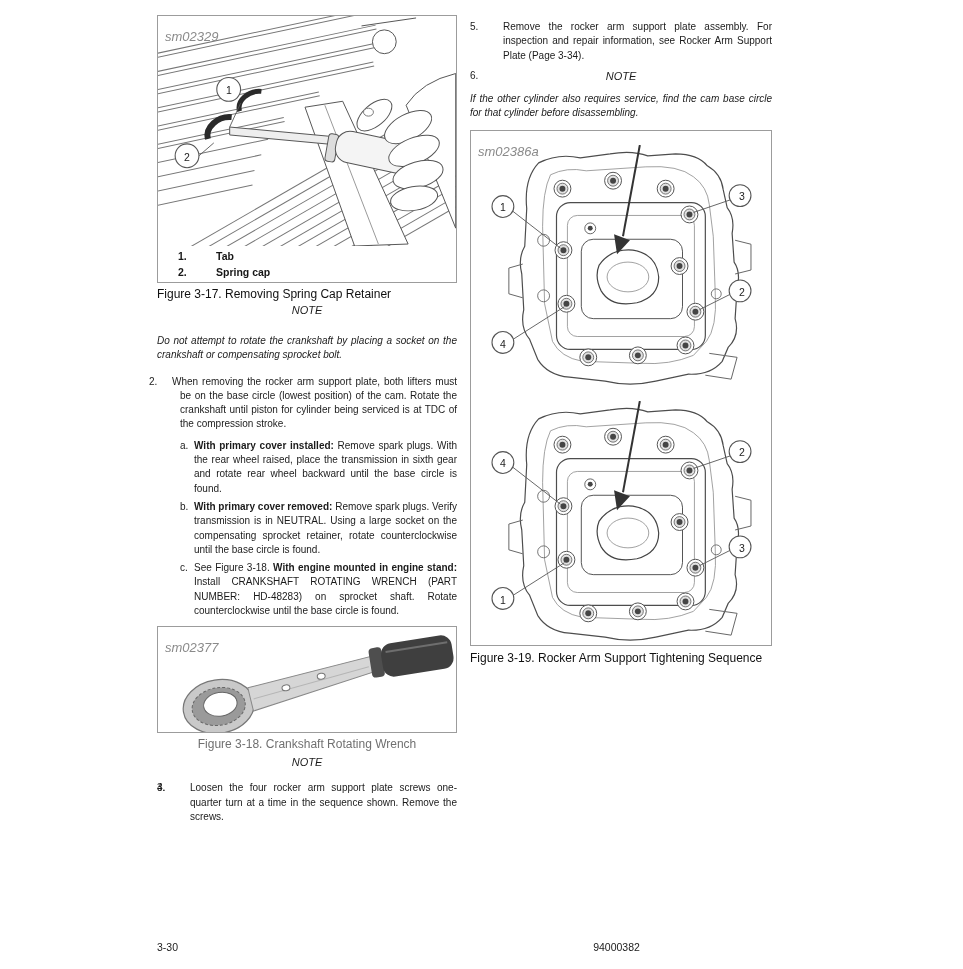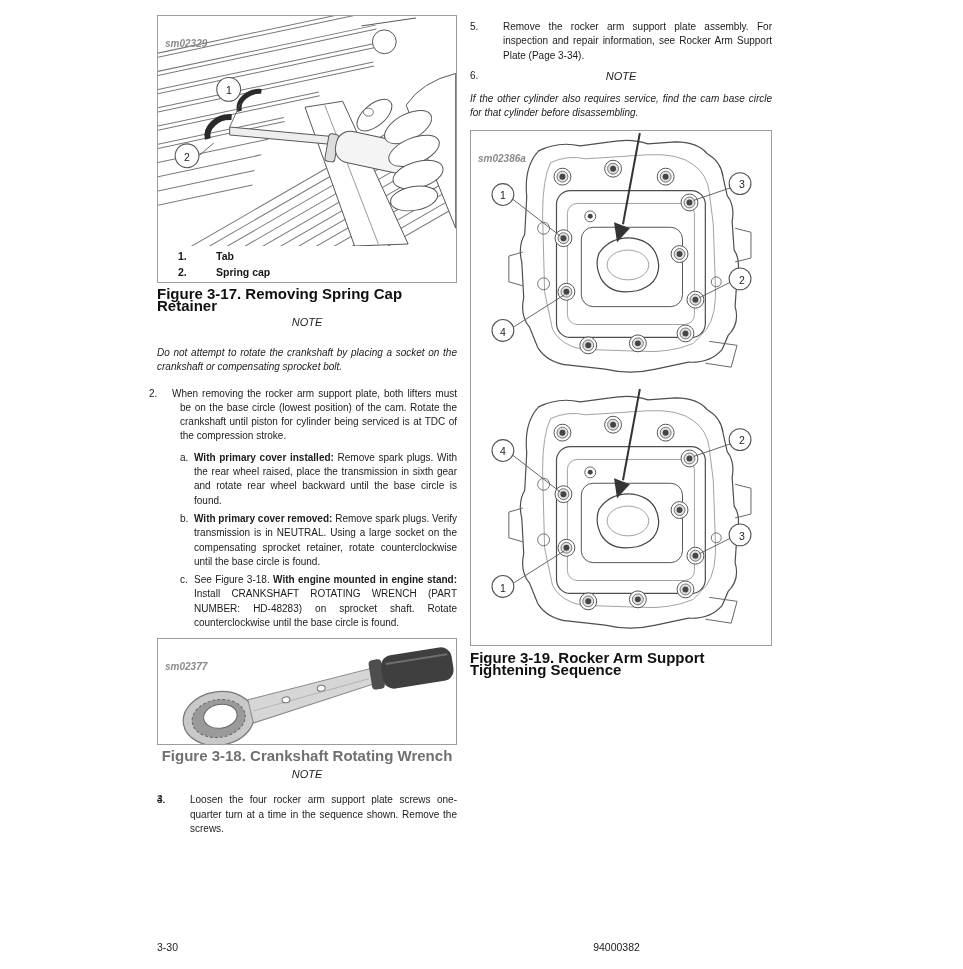--- a/index.html
+++ b/index.html
@@ -20,22 +20,22 @@
   .b  { font-weight:bold; }
   .note-head { font-size:11px; font-style:italic; text-align:center; color:#1b1b1b; }
 
   .ni { position:relative; padding-left:33px; }
   .ni > .num { position:absolute; left:0; top:0; }
   .ni2 { padding-left:23px; text-indent:-8px; }
   .sub { position:relative; margin-left:23px; padding-left:14px; }
   .sub > .letter { position:absolute; left:0; top:0; }
 
   .figbox { border:1px solid #9c9c9c; position:relative; background:#fff; }
-  .imgtag { position:absolute; left:7px; top:22px; font-size:10px; font-style:italic; color:#8a8a8a; z-index:3;font-weight:bold; }
-  .cap { font-size:15px; font-weight:bold; color:#101010; line-height:12px; }
+  .imgtag { position:absolute; left:7px; top:13px; font-size:13px; font-style:italic; color:#8a8a8a; z-index:3; }
+  .cap { font-size:12px; font-weight:normal; color:#101010; line-height:12px; }
   .cap-center { text-align:center; color:#707070; }
 
   #fig317-box { height:268px; }
   #fig317-art { position:relative; width:298px; height:230px; overflow:hidden; }
   .legend { padding:2px 0 0 20px; }
   .lrow { display:flex; font-size:10.5px; font-weight:bold; line-height:16px; color:#161616; }
   .lrow .ln { width:38px; }
 
   #cap317 { margin-top:5px; }
   #note1-head { margin-top:4px; }
@@ -48,21 +48,21 @@
   #fig318-art { position:relative; width:298px; height:105px; overflow:hidden; }
   #cap318 { margin-top:5px; }
   #note2-head { margin-top:6px; }
   #note2-body { margin-top:1px; }
   #item3 { margin-top:13px; }
   #item4 { margin-top:5px; }
 
   #item6 { margin-top:6px; }
   #note3-head { margin-top:7px; }
   #note3-body { margin-top:10px; }
-  #fig319-box { margin-top:10px; height:516px; padding-top:2px; }
+  #fig319-box { margin-top:10px; height:516px; padding-top:14px; }
   #cap319 { margin-top:6px; }
 
   .diag { position:relative; width:298px; height:256px; }
   .diag svg { position:absolute; left:0; top:0; width:298px; height:256px; }
   .co {
     position:absolute; width:22px; height:22px; line-height:22px;
     text-align:center; font-size:10.5px; color:#222; z-index:2;
   }
   .co24 { width:24px; height:24px; line-height:24px; }
 

